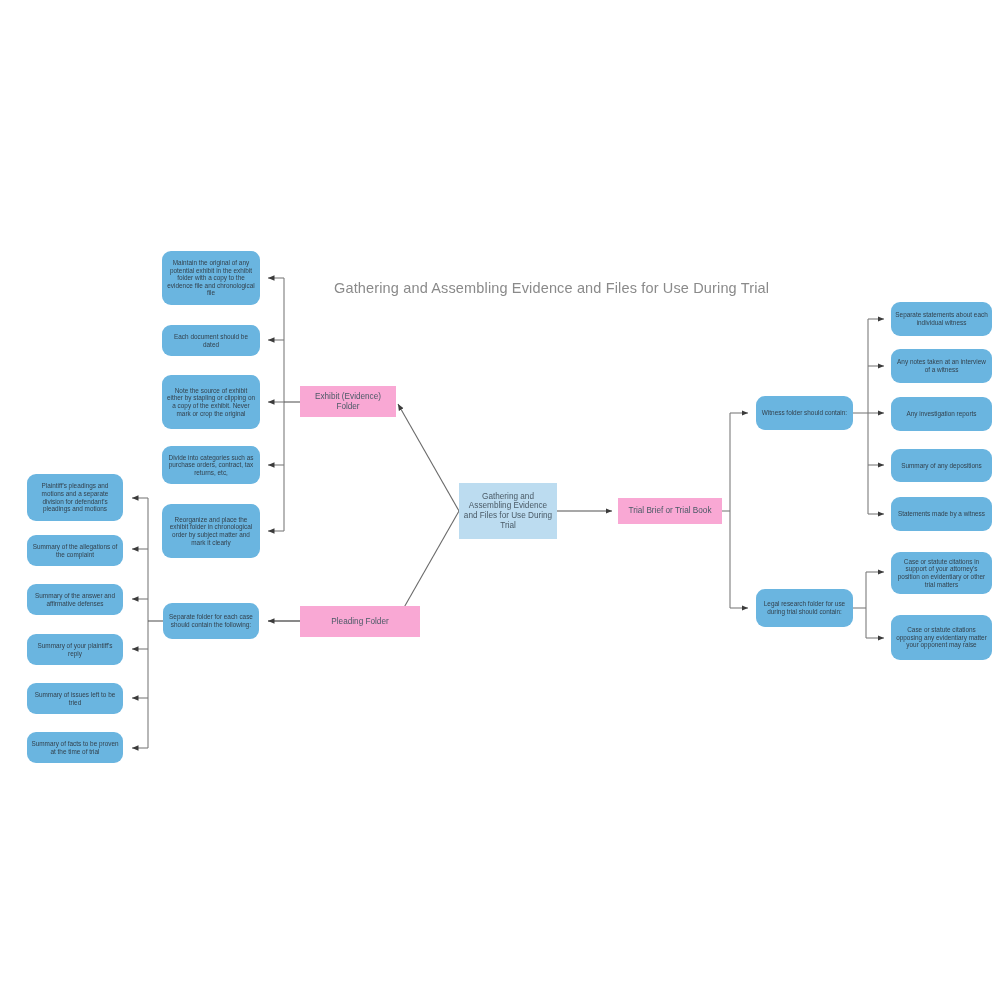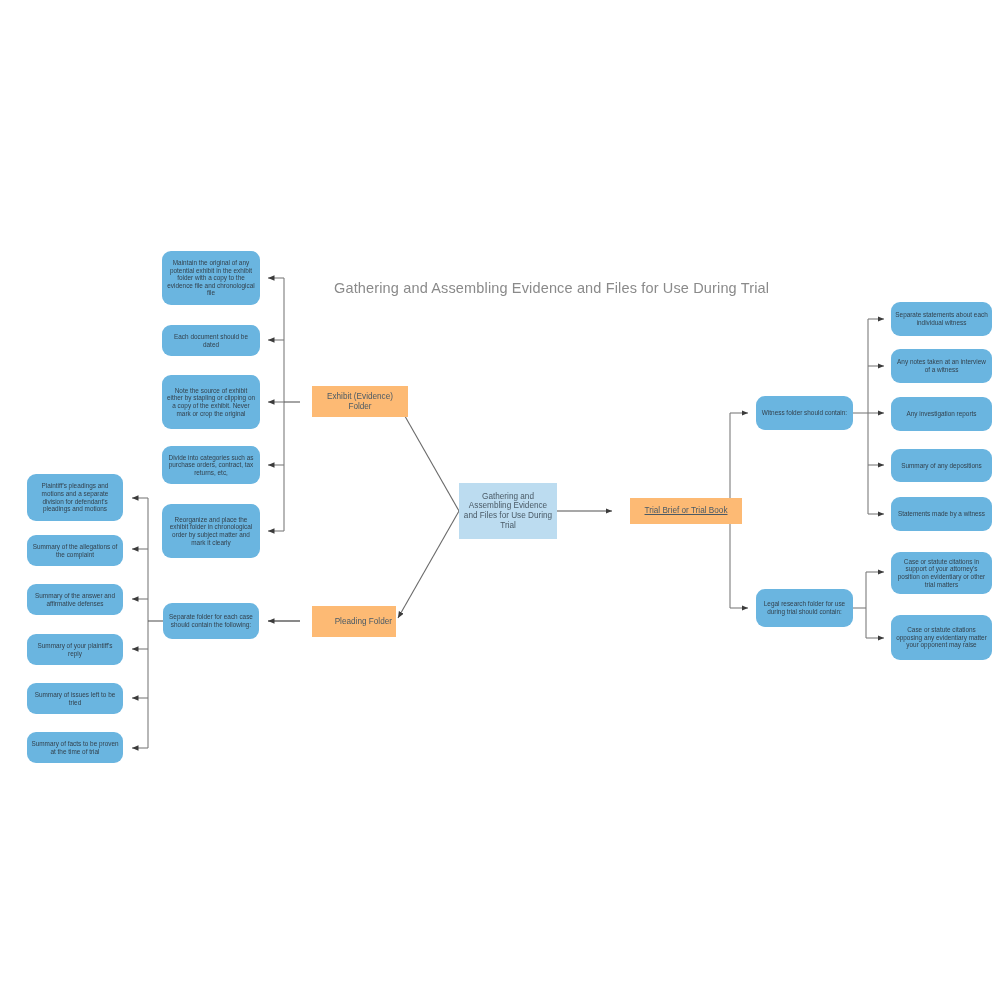--- a/index.html
+++ b/index.html
@@ -38,25 +38,24 @@
     line-height: 1.18;
     padding: 2px 4px;
   }
   .node.leaf {
     background: #6ab5e0;
     border-radius: 9px;
     font-size: 6.4px;
     color: #33424e;
   }
   .node.stage {
-    background: #fdba74;
+    background: #f9a8d4;
     border-radius: 0;
     font-size: 8.2px;
     color: #4a5a66;
-    margin-left: 12px;
   }
   .node.center {
     background: #bcdcf0;
     font-size: 8.2px;
     color: #4a5a66;
   }
   .node span { display: block; width: 100%; }
   #title {
     position: absolute;
     left: 334px;
@@ -172,29 +171,29 @@
     <span>Summary of issues left to be tried</span>
   </div>
   <div class="node leaf" style="left:27px; top:724px; width:96px; height:31px;">
     <span>Summary of facts to be proven at the time of trial</span>
   </div>
 
   <div class="node leaf" style="left:163px; top:595px; width:96px; height:36px;">
     <span>Separate folder for each case should contain the following:</span>
   </div>
 
-  <div class="node stage" style="left:300px; top:598px; width:84px; height:31px;text-align:right;">
+  <div class="node stage" style="left:300px; top:598px; width:120px; height:31px;">
     <span>Pleading Folder</span>
   </div>
 
   <div class="node center" style="left:459px; top:475px; width:98px; height:56px;">
     <span>Gathering and Assembling Evidence and Files for Use During Trial</span>
   </div>
 
-  <div class="node stage" style="left:618px; top:490px; width:112px; height:26px;text-decoration:underline;">
+  <div class="node stage" style="left:618px; top:490px; width:104px; height:26px;">
     <span>Trial Brief or Trial Book</span>
   </div>
 
   <div class="node leaf" style="left:756px; top:388px; width:97px; height:34px;">
     <span>Witness folder should contain:</span>
   </div>
 
   <div class="node leaf" style="left:891px; top:294px; width:101px; height:34px;">
     <span>Separate statements about each individual witness</span>
   </div>

